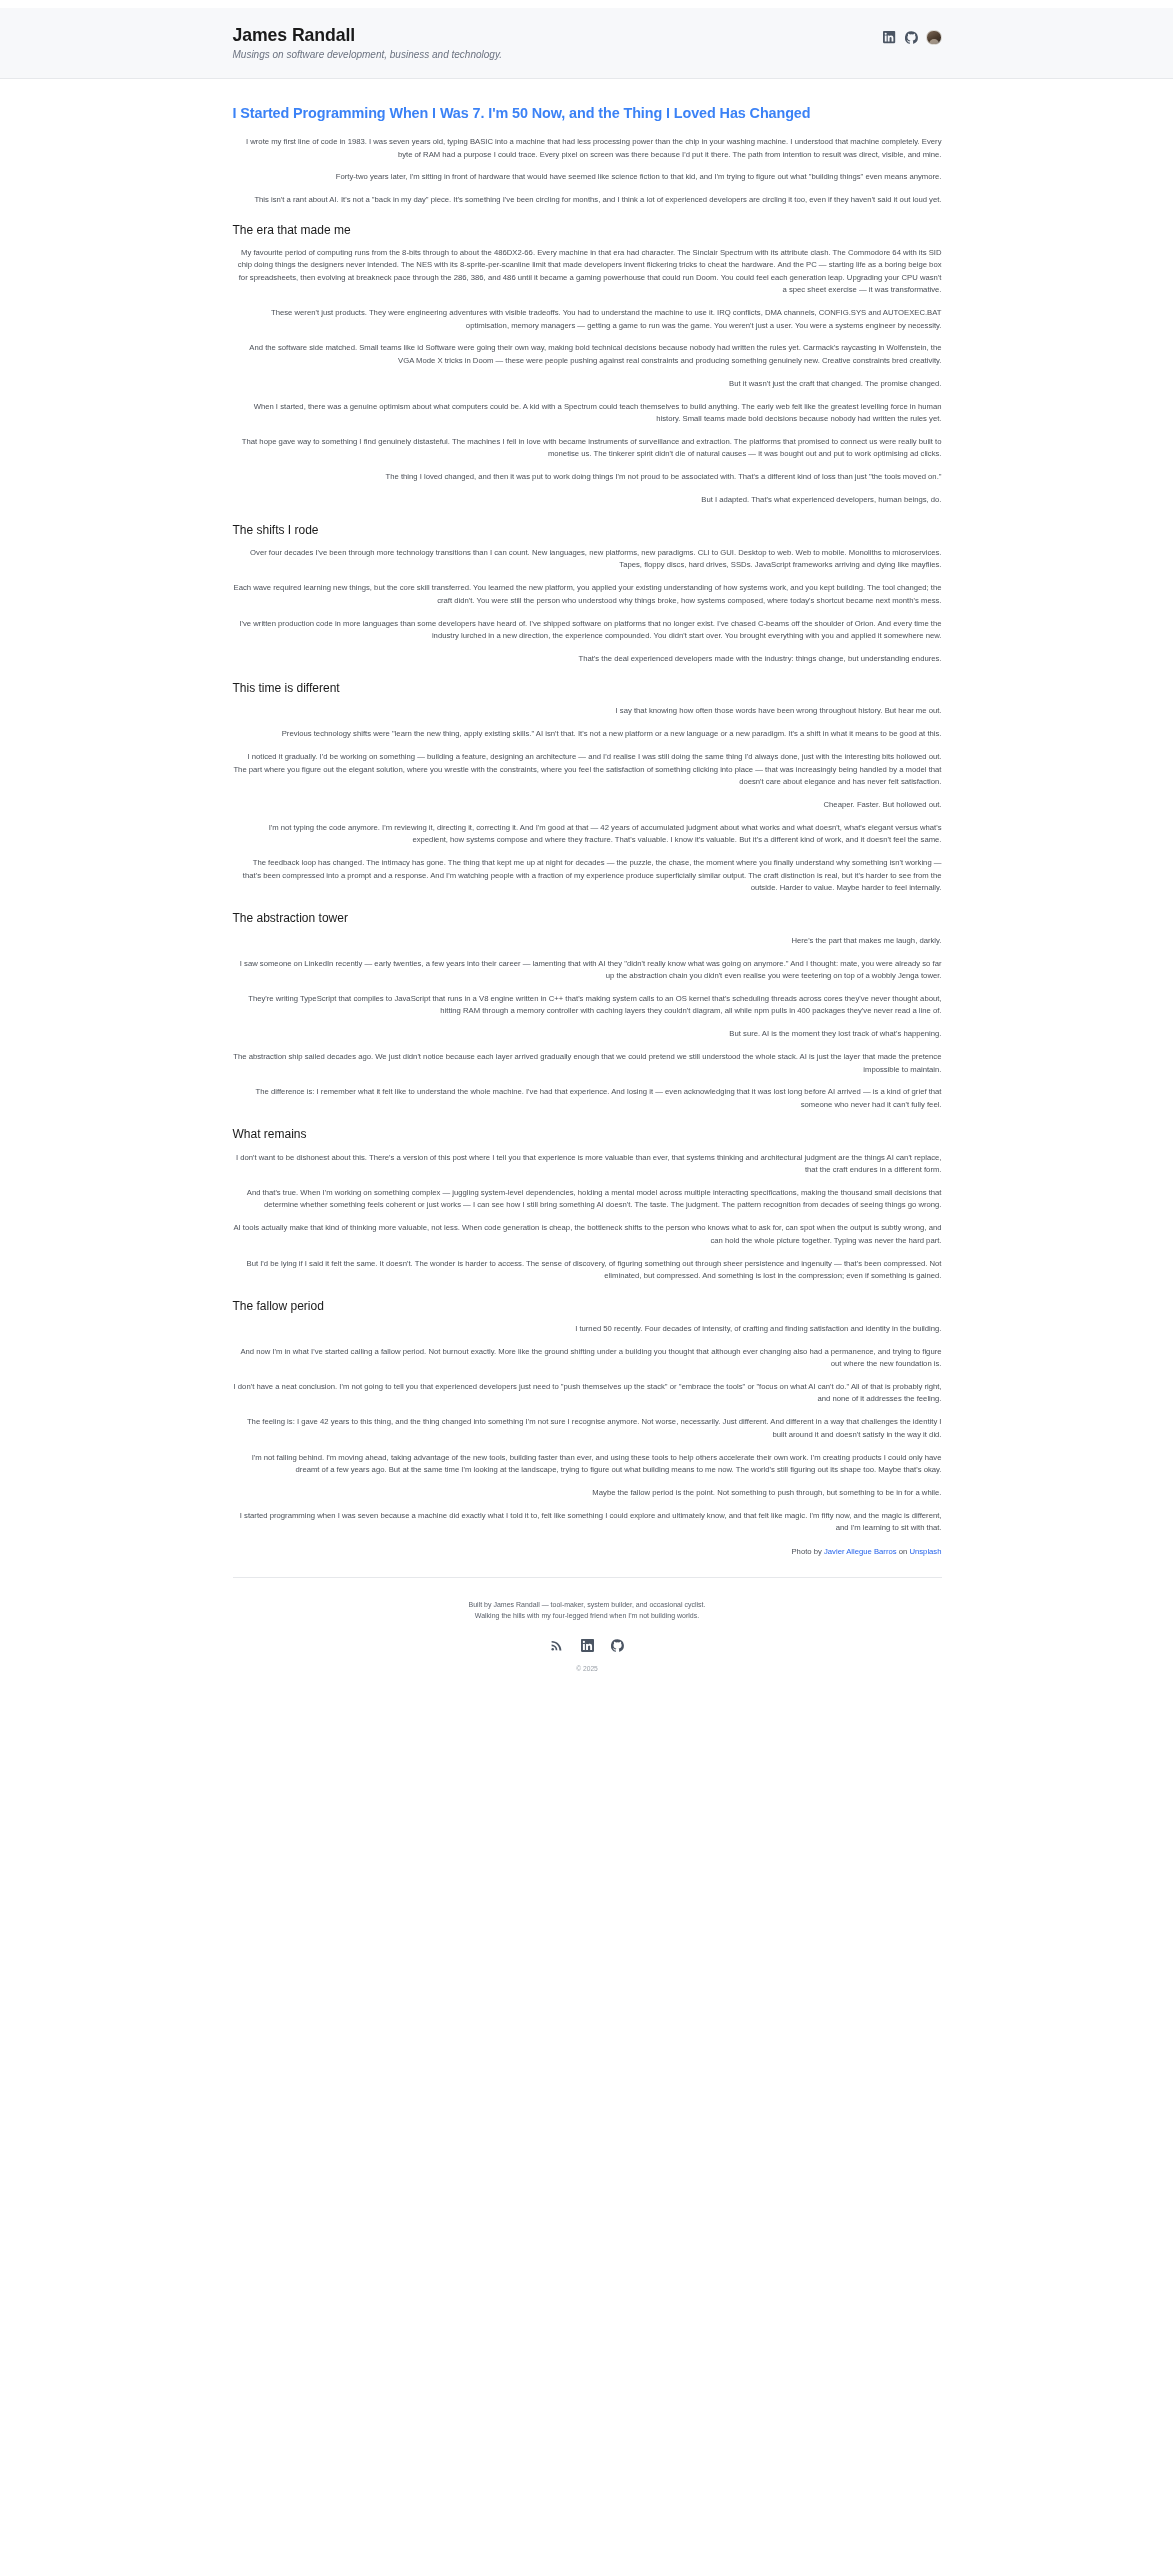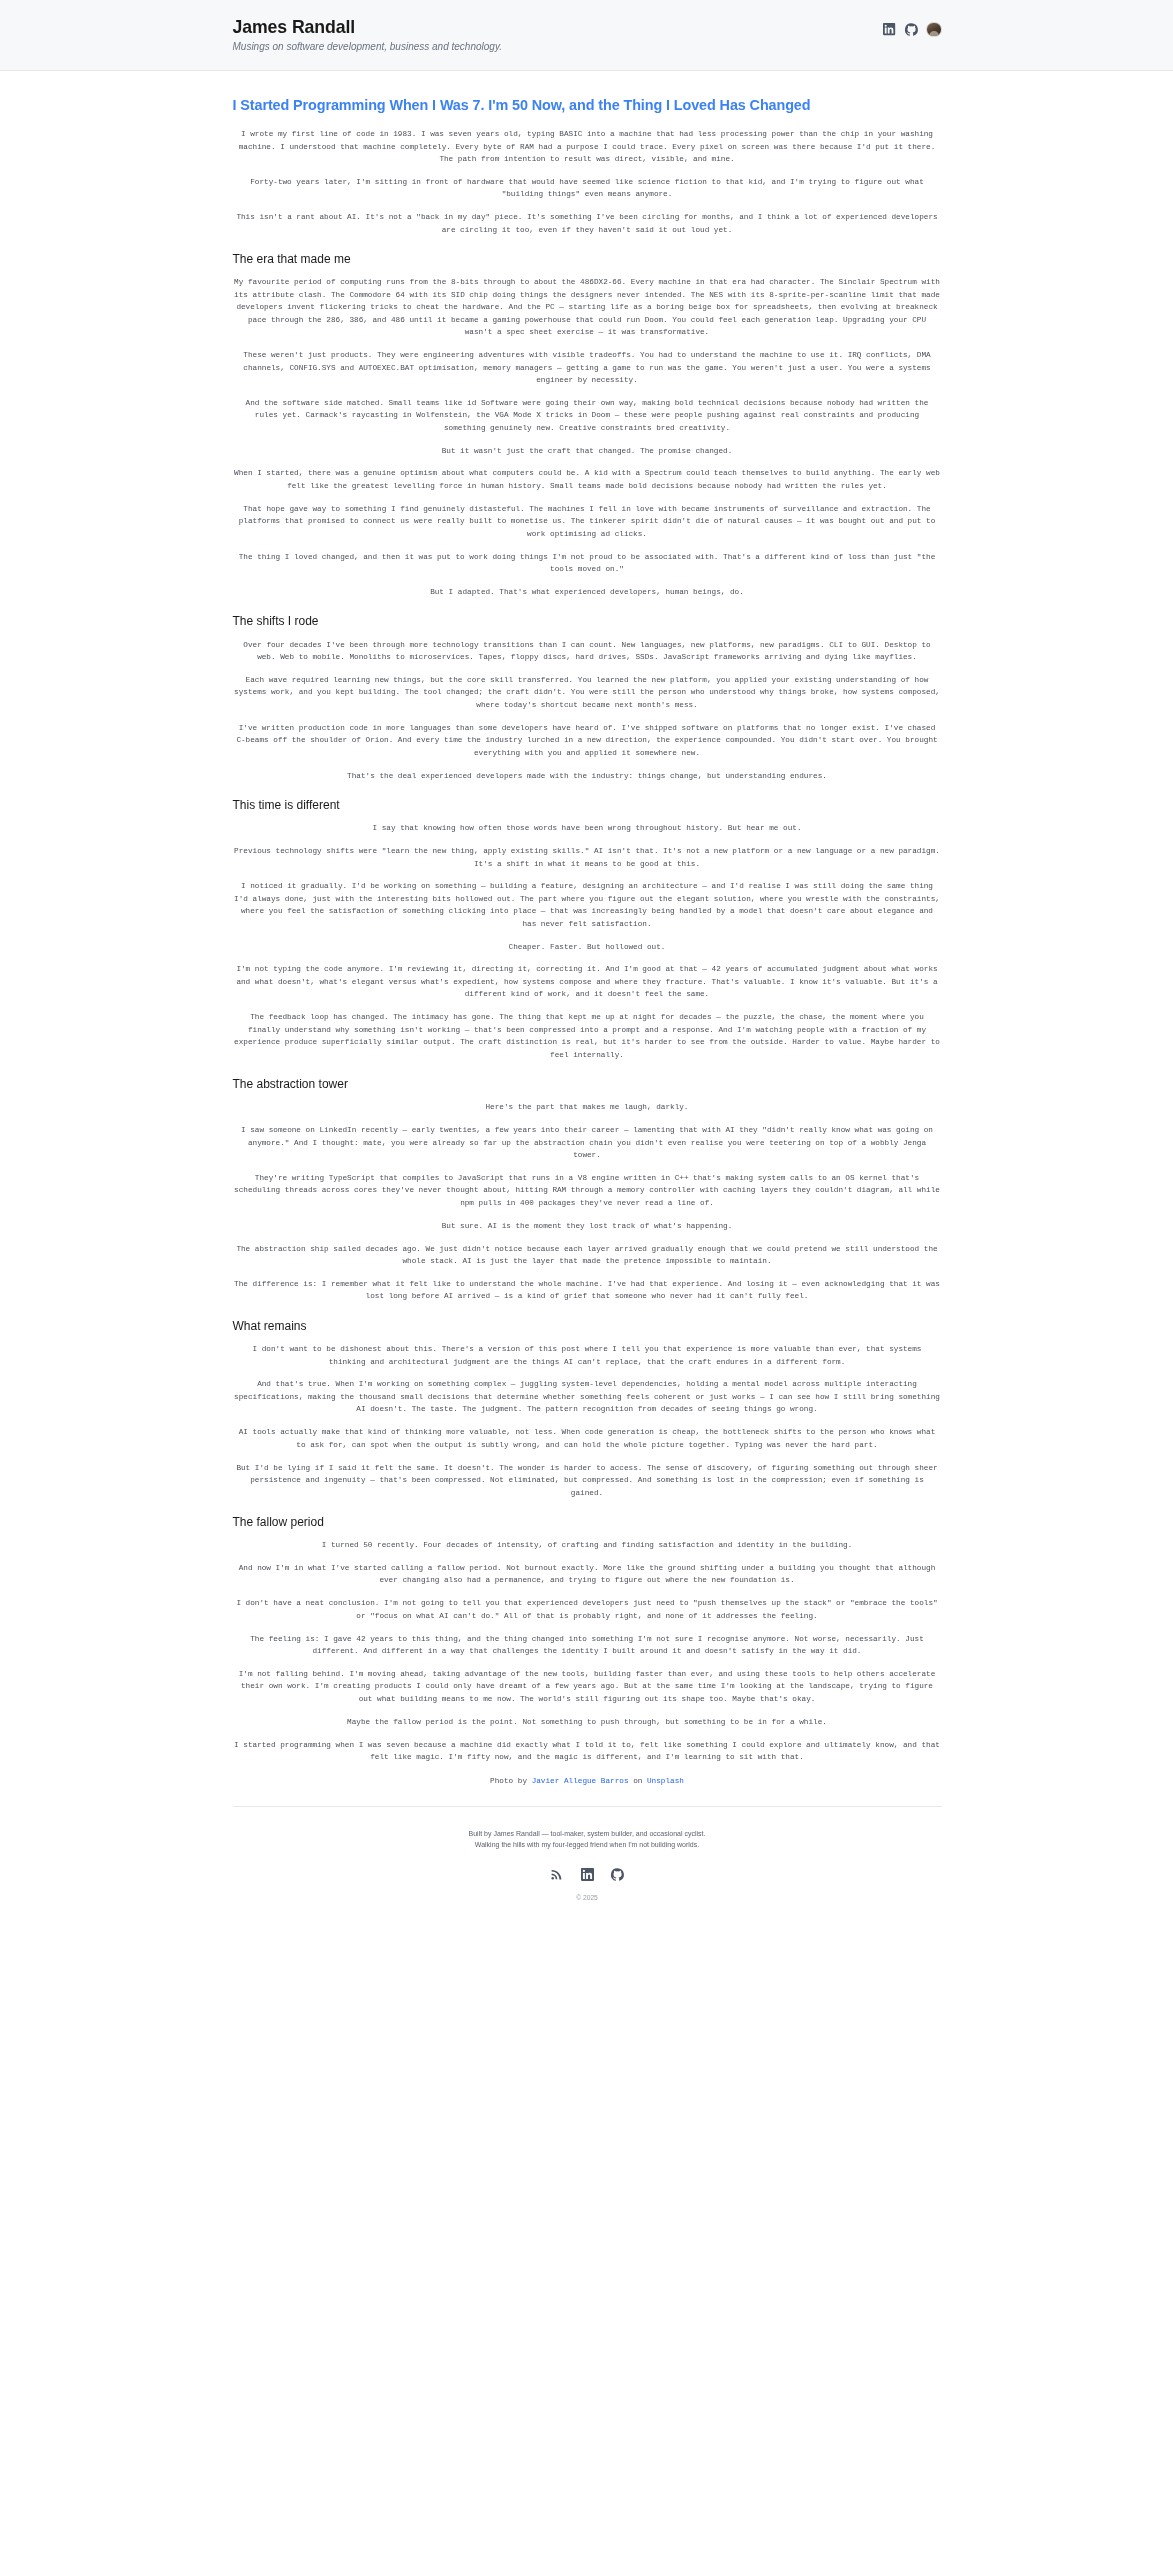--- a/index.html
+++ b/index.html
@@ -13,20 +13,21 @@
     width: 1174px;
     min-height: 2576px;
     position: relative;
   }
 
   
   .site-header {
     background: #f7f8fa;
     border-bottom: 0.6px solid #e6e8eb;
     padding: 17px 0 18.3px 0;
+    margin-top: 8px;
   }
   .header-inner {
     width: 709px;
     margin: 0 auto;
     display: flex;
     align-items: flex-start;
     justify-content: space-between;
   }
   .brand-name {
     font-size: 17.7px;
@@ -87,22 +88,21 @@
     color: #3b82f6;
     line-height: 1.3;
     margin: 0 0 13.5px 0;
     letter-spacing: -0.1px;
   }
   .article p {
     font-size: 7.7px;
     line-height: 1.62;
     color: #4a4f57;
     margin: 0 0 10.4px 0;
-    text-align: center;
-    font-family: Liberation Mono, monospace;
+    text-align: right;
   }
   .article h2 {
     font-size: 12px;
     font-weight: normal;
     color: #1a1a1a;
     margin: 16px 0 8.6px 0;
     line-height: 1.3;
   }
   .photo-credit {
     font-size: 7px;

